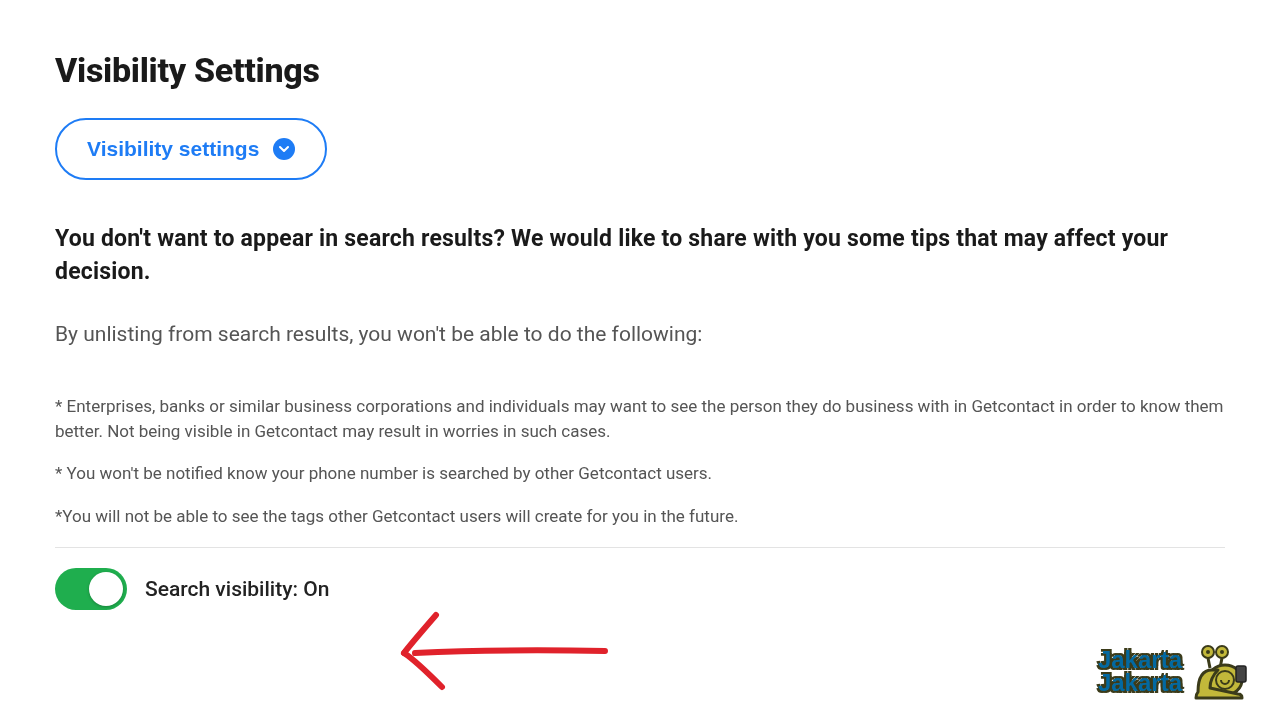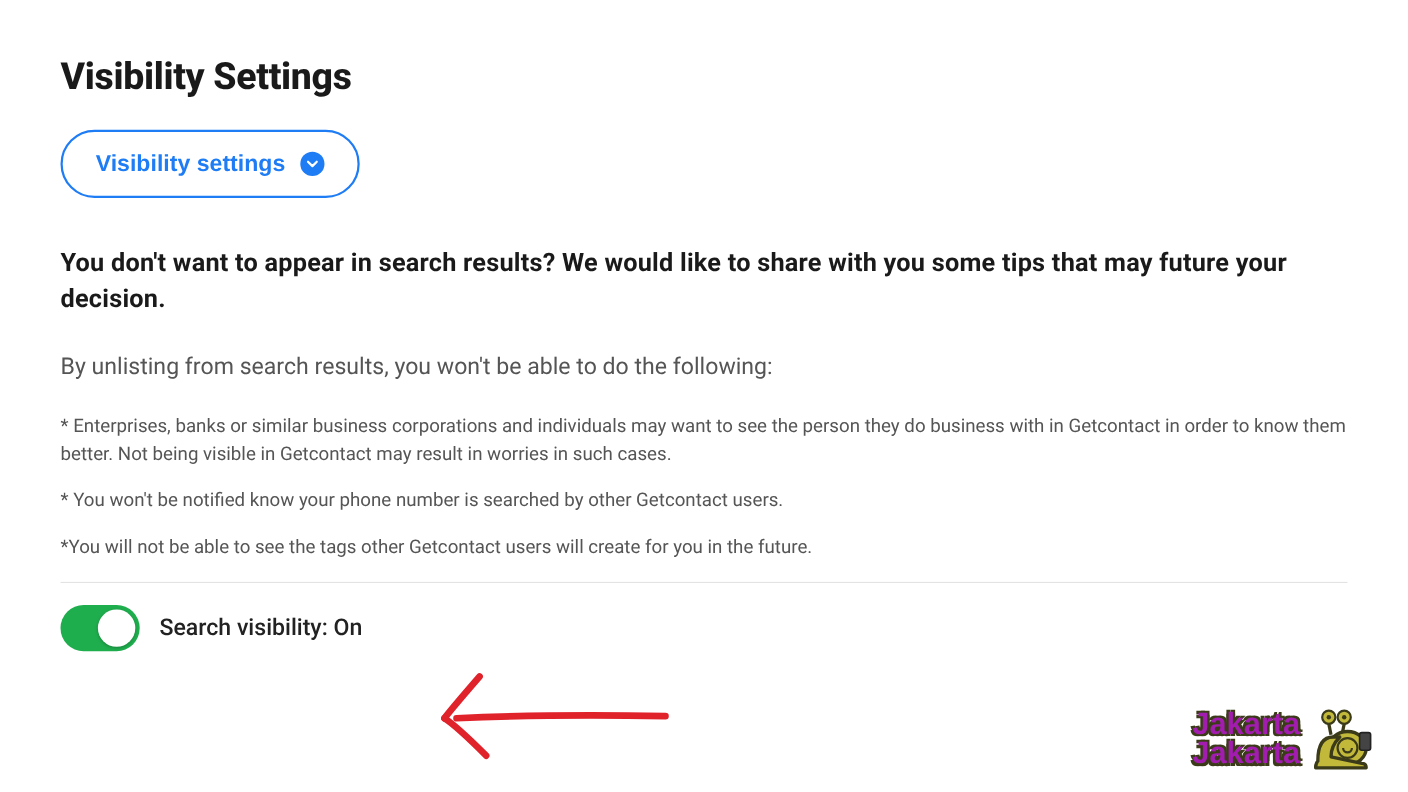--- a/index.html
+++ b/index.html
@@ -54,21 +54,21 @@
       font-weight: 700;
       color: #1a1a1a;
       line-height: 1.45;
       margin-bottom: 30px;
       letter-spacing: 0.2px;
     }
     .intro-text {
       font-size: 21px;
       color: #555;
       line-height: 1.5;
-      margin-bottom: 26px;
+      margin-bottom: 44px;
     }
     .bullet-text {
       font-size: 17px;
       color: #555;
       line-height: 1.45;
       margin-bottom: 18px;
     }
     .divider {
       border: none;
       border-top: 1px solid #e3e3e3;
@@ -114,22 +114,22 @@
       position: absolute;
       right: 30px;
       bottom: 18px;
       display: flex;
       align-items: center;
       gap: 8px;
     }
     .watermark-text {
       font-family: "Comic Sans MS", cursive, sans-serif;
       font-weight: 900;
-      font-size: 28px;
-      color: #a21caf;
+      font-size: 24px;
+      color: #0369a1;
       text-shadow:
         -2px -2px 0 #3b3b1a,
         2px -2px 0 #3b3b1a,
         -2px 2px 0 #3b3b1a,
         2px 2px 0 #3b3b1a;
       line-height: 0.95;
       text-align: left;
     }
   </style>
 </head>
@@ -141,21 +141,21 @@
 
 <button class="dropdown-btn">
   <span>Visibility settings</span>
   <span class="dropdown-icon">
     <svg width="10" height="10" viewBox="0 0 10 10">
       <path d="M1 3 L5 7 L9 3" stroke="#ffffff" stroke-width="2" fill="none" stroke-linecap="round" stroke-linejoin="round"></path>
     </svg>
   </span>
 </button>
 
-<p class="prompt-bold">You don't want to appear in search results? We would like to share with you some tips that may future your decision.</p>
+<p class="prompt-bold">You don't want to appear in search results? We would like to share with you some tips that may affect your decision.</p>
 
 <p class="intro-text">By unlisting from search results, you won't be able to do the following:</p>
 
 <p class="bullet-text">* Enterprises, banks or similar business corporations and individuals may want to see the person they do business with in Getcontact in order to know them better. Not being visible in Getcontact may result in worries in such cases.</p>
 <p class="bullet-text">* You won't be notified know your phone number is searched by other Getcontact users.</p>
 <p class="bullet-text">*You will not be able to see the tags other Getcontact users will create for you in the future.</p>
 
 <hr class="divider">
 
 <div class="toggle-row">

